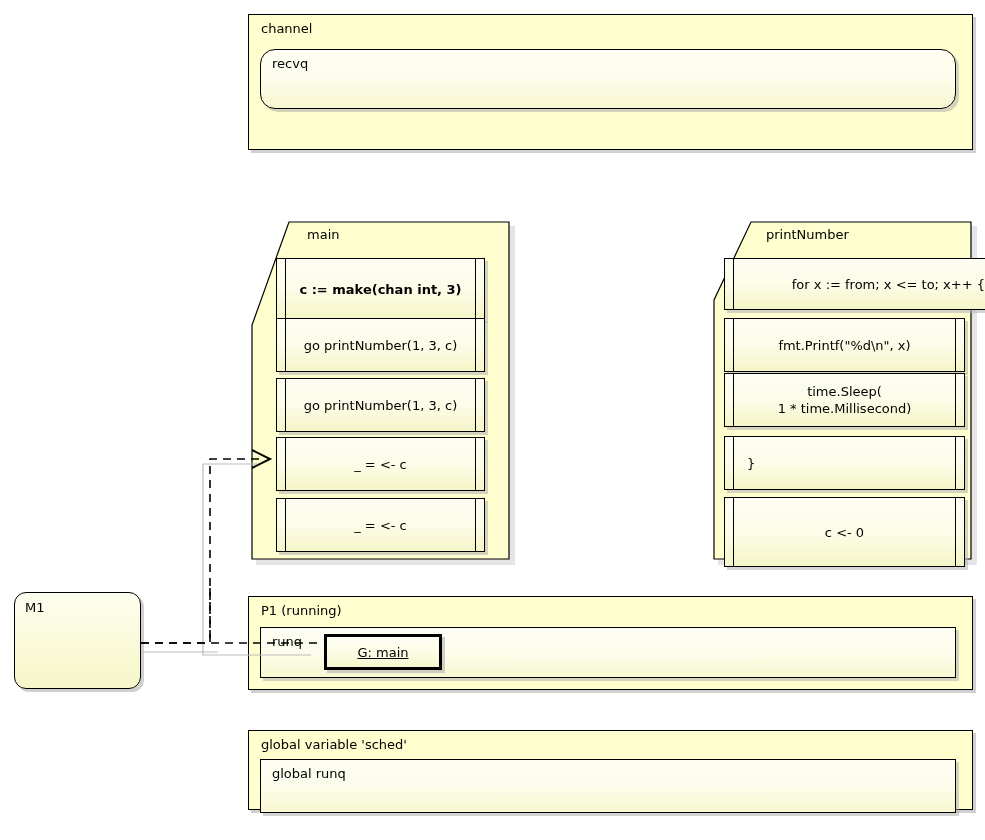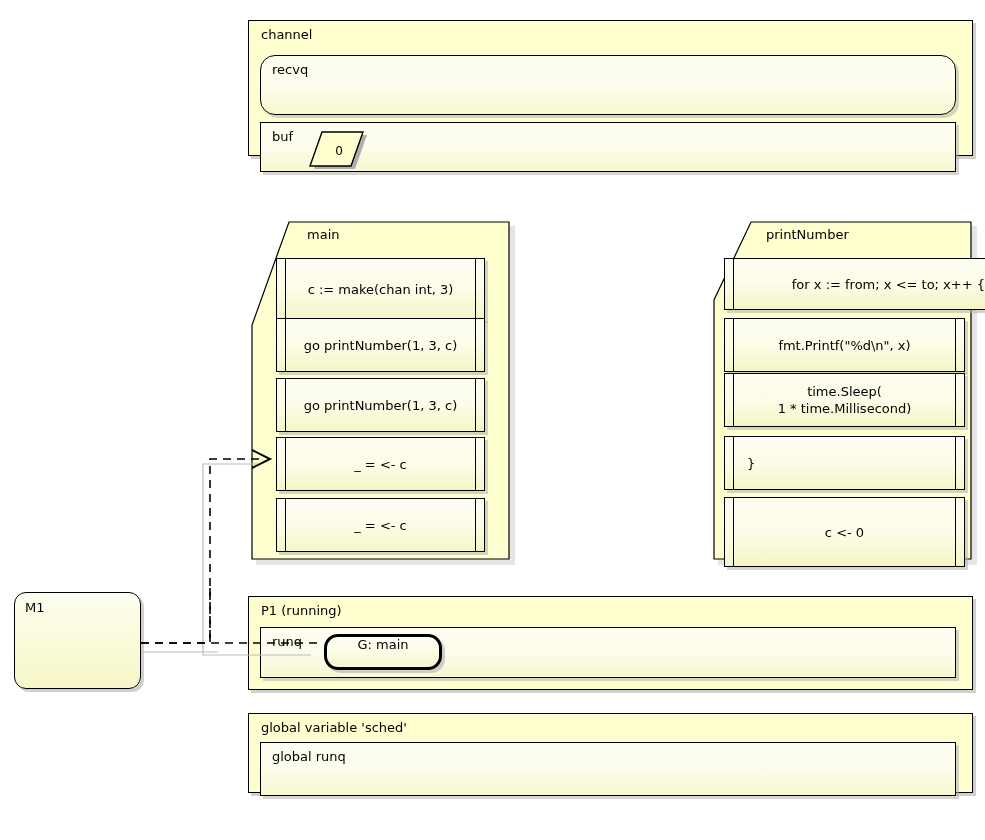--- a/index.html
+++ b/index.html
@@ -89,25 +89,27 @@
     padding: 0 14px;
     position: relative;
     z-index: 2;
   }
 
   
   .gbox {
     position: absolute;
     box-sizing: border-box;
     border: 3px solid #000000;
-    border-radius: 14px;
+    border-radius: 0;
     background: linear-gradient(to bottom, #FEFEF6 0%, #FCFCE4 55%, #F6F6CE 100%);
     box-shadow: 3px 3px 0 0 rgba(176,176,176,0.6);
     display: flex;
+    align-items: center;
     justify-content: center;
+    text-decoration: underline;
   }
   .gbox-text {
     font-size: 13px;
     color: #000000;
     white-space: nowrap;
   }
 
   
   .node {
     position: absolute;
@@ -145,48 +147,37 @@
     width: 985px;
     height: 840px;
     pointer-events: none;
   }
 </style>
 </head>
 <body>
 
 <div id="canvas">
 
-  <div class="frame" style="left:248px; top:20px; width:725px; height:136px;">
+  <div class="frame" style="left:248px; top:14px; width:725px; height:136px;">
     <span class="frame-title">channel</span>
 
     <div class="panel" style="left:11px; top:34px; width:696px; height:60px;border-radius:15px;">
       <span class="panel-title">recvq</span>
     </div>
 
-    <div class="panel" style="left:11px; top:101px; width:696px; height:50px;">
-      <span class="panel-title">buf</span>
-
-      <div class="slot-wrap" style="left:45px; top:5px; width:62px; height:42px;">
-        <svg width="62" height="42" viewBox="0 0 62 42">
-          <polygon points="16,4 57,4 45,38 4,38" fill="#AFAFAF" transform="translate(4,3)"></polygon>
-          <polygon points="16,4 57,4 45,38 4,38" fill="#FEFECE" stroke="#000000" stroke-width="1.4"></polygon>
-        </svg>
-        <span class="slot-text">0</span>
-      </div>
-    </div>
   </div>
 
   <div style="position:absolute; left:248px; top:218px; width:268px; height:348px;">
     <svg width="268" height="348" viewBox="0 0 268 348">
       <path d="M 41 4 L 263 4 L 263 343 L 4 343 L 4 107 Z" fill="#CFCFCF" opacity="0.55" transform="translate(4,4)"></path>
       <path d="M 41 4 L 261 4 L 261 341 L 4 341 L 4 107 Z" fill="#FEFECE" stroke="#000000" stroke-width="1.2"></path>
     </svg>
     <span class="frame-title" style="left:59px; top:9px;">main</span>
 
-    <div class="stmt" style="left:28px; top:40px; width:209px; height:62px;">
+    <div class="stmt" style="left:28px; top:40px; width:209px; height:62px;font-weight:bold;">
       <span class="stmt-text">c := make(chan int, 3)</span>
     </div>
     <div class="stmt" style="left:28px; top:100px; width:209px; height:54px;">
       <span class="stmt-text">go printNumber(1, 3, c)</span>
     </div>
     <div class="stmt" style="left:28px; top:160px; width:209px; height:54px;">
       <span class="stmt-text">go printNumber(1, 3, c)</span>
     </div>
     <div class="stmt" style="left:28px; top:219px; width:209px; height:54px;">
       <span class="stmt-text">_ = &lt;- c</span>
@@ -230,21 +221,21 @@
 
     <div class="panel" style="left:11px; top:30px; width:696px; height:51px;">
       <span class="panel-title">runq</span>
 
       <div class="gbox" style="left:63px; top:6px; width:118px; height:36px;">
         <span class="gbox-text">G: main</span>
       </div>
     </div>
   </div>
 
-  <div class="frame" style="left:248px; top:713px; width:725px; height:80px;">
+  <div class="frame" style="left:248px; top:730px; width:725px; height:80px;">
     <span class="frame-title">global variable 'sched'</span>
 
     <div class="panel" style="left:11px; top:28px; width:696px; height:54px;">
       <span class="panel-title">global runq</span>
     </div>
   </div>
 
   <svg class="overlay">
 
     <g stroke="#BBBBBB" stroke-width="1.2" fill="none">

